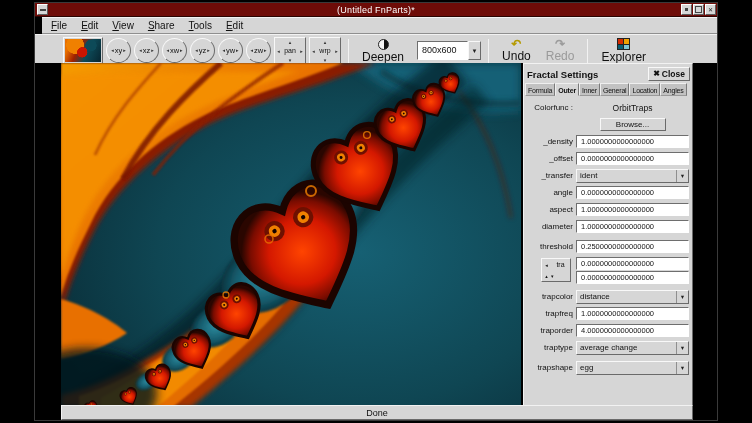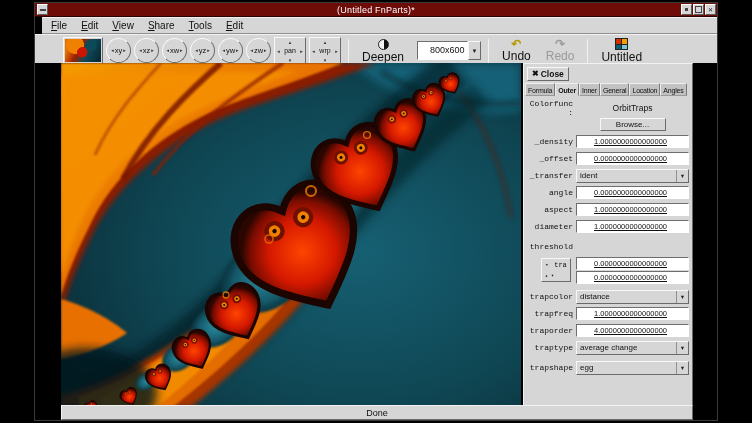--- a/index.html
+++ b/index.html
@@ -96,21 +96,21 @@
   .redo-ic { font-size: 12px; line-height: 10px; color: #9c9c9c; font-weight: bold; }
   .expl-ic { width: 13px; height: 13px; display: grid; gap: 1px; background: #222; border: 1px solid #222;
     grid-template-columns: 1fr 1fr; grid-template-rows: 1fr 1fr; }
   .expl-ic span:nth-child(1) { background: #d42b00; }
   .expl-ic span:nth-child(2) { background: #f0a000; }
   .expl-ic span:nth-child(3) { background: #0b5e73; }
   .expl-ic span:nth-child(4) { background: #7ec4d4; }
   .res-combo { height: 19px; width: 64px; display: flex; flex: none; margin-left: 4px; }
   .res-text {
     flex: 1; background: #fff; border: 1px solid; border-color: #6e6e6e #fff #fff #6e6e6e;
-    font-size: 9px; line-height: 17px; padding-left: 12px; color: #111;
+    font-size: 9px; line-height: 17px; padding-left: 4px; color: #111;
   }
   .res-arrow {
     width: 13px; display: flex; align-items: center; justify-content: center;
     font-size: 6px; color: #222;
   }
 
   
   .main { position: absolute; top: 60px; left: 0; right: 0; bottom: 15px; background: #000; }
   .canvas { position: absolute; left: 26px; top: 0; width: 460px; height: 344px; background: #06222b; }
   .canvas svg { display: block; }
@@ -131,26 +131,26 @@
   .tabs { display: flex; height: 14px; padding: 1px 1px 0 1px; }
   .tab {
     flex: none; padding: 1px 2px 0 2px; font-size: 7px; line-height: 11px; background: #c2c2c2;
     border: 1px solid; border-color: #efefef #7a7a7a #9a9a9a #efefef; letter-spacing: -0.2px;
     white-space: nowrap;
   }
   .tab.active { background: #d6d6d6; border-bottom-color: #d6d6d6; font-weight: bold; }
   .form { padding: 4px 3px 0 2px; }
   .frow { display: flex; align-items: center; height: 15px; margin-bottom: 2px; }
   .frow.gap { margin-top: 5px; }
-  .flab { width: 50px; text-align: right; padding-right: 3px; font-size: 8px; flex: none; font-family: Liberation Mono, monospace; }
+  .flab { width: 50px; text-align: right; padding-right: 3px; font-size: 8px; flex: none; }
   .fctl { flex: 1; display: flex; align-items: center; min-width: 0; }
   .fin {
     width: 100%; height: 13px; background: #fff; color: #111;
     border: 1px solid; border-color: #6e6e6e #fff #fff #6e6e6e;
-    font-size: 7.5px; font-family: "Liberation Sans", sans-serif; padding: 0 17px; text-decoration: underline;
+    font-size: 7.5px; font-family: "Liberation Sans", sans-serif; padding: 0 4px;
   }
   .cfval { justify-content: center; font-size: 8.5px; }
   .browse {
     margin: 0 auto; width: 66px; height: 13px; font-size: 8px; font-family: "Liberation Sans", sans-serif;
     background: #d6d6d6; border: 1px solid; border-color: #f8f8f8 #6a6a6a #6a6a6a #f8f8f8; color: #111;
   }
   .combo {
     width: 100%; height: 14px; display: flex; align-items: stretch;
     background: #d6d6d6; border: 1px solid; border-color: #f8f8f8 #6a6a6a #6a6a6a #f8f8f8;
   }
@@ -289,21 +289,21 @@
 
     <div class="tool-sep"></div>
 
     <div class="tool-vbtn">
       <span class="expl-ic">
         <span></span>
         <span></span>
         <span></span>
         <span></span>
       </span>
-      <span class="lbl">Untitled</span>
+      <span class="lbl">Explorer</span>
     </div>
   </div>
 
   <div class="main">
 
     <div class="canvas">
       <svg width="460" height="344" viewBox="0 0 460 344">
         <defs>
           <radialGradient id="bgG" cx="65%" cy="55%" r="80%">
             <stop offset="0" stop-color="#166073"></stop>
@@ -390,20 +390,21 @@
 
         <circle cx="250" cy="128" r="5" fill="none" stroke="#f08000" stroke-width="2" opacity="0.8"></circle>
         <circle cx="208" cy="176" r="4" fill="none" stroke="#e86f00" stroke-width="1.6" opacity="0.8"></circle>
         <circle cx="306" cy="72" r="3.4" fill="none" stroke="#f08000" stroke-width="1.4" opacity="0.8"></circle>
         <circle cx="165" cy="232" r="3" fill="none" stroke="#f08000" stroke-width="1.3" opacity="0.8"></circle>
       </svg>
     </div>
 
     <div class="panel">
       <div class="panel-header">
+        <span class="panel-title">Fractal Settings</span>
         <span class="close-btn">
           <span class="close-ic">✖</span>
           <span>Close</span>
         </span>
       </div>
 
       <div class="tabs">
         <span class="tab">Formula</span>
         <span class="tab active">Outer</span>
         <span class="tab">Inner</span>
@@ -457,20 +458,23 @@
             </span>
         </div>
         <div class="frow">
           <span class="flab">diameter</span>
           <span class="fctl">
               <input class="fin" type="text" value="1.0000000000000000" style="">
             </span>
         </div>
         <div class="frow gap">
           <span class="flab">threshold</span>
+          <span class="fctl">
+              <input class="fin" type="text" value="0.2500000000000000" style="">
+            </span>
         </div>
         <div class="frow trarow">
           <span class="flab tralab">
             <span class="trawidget">
               <span class="tw-l">◂</span>
               <span class="tw-t">tra</span>
               <span class="tw-u">▴</span>
               <span class="tw-d">▾</span>
             </span>
           </span>

